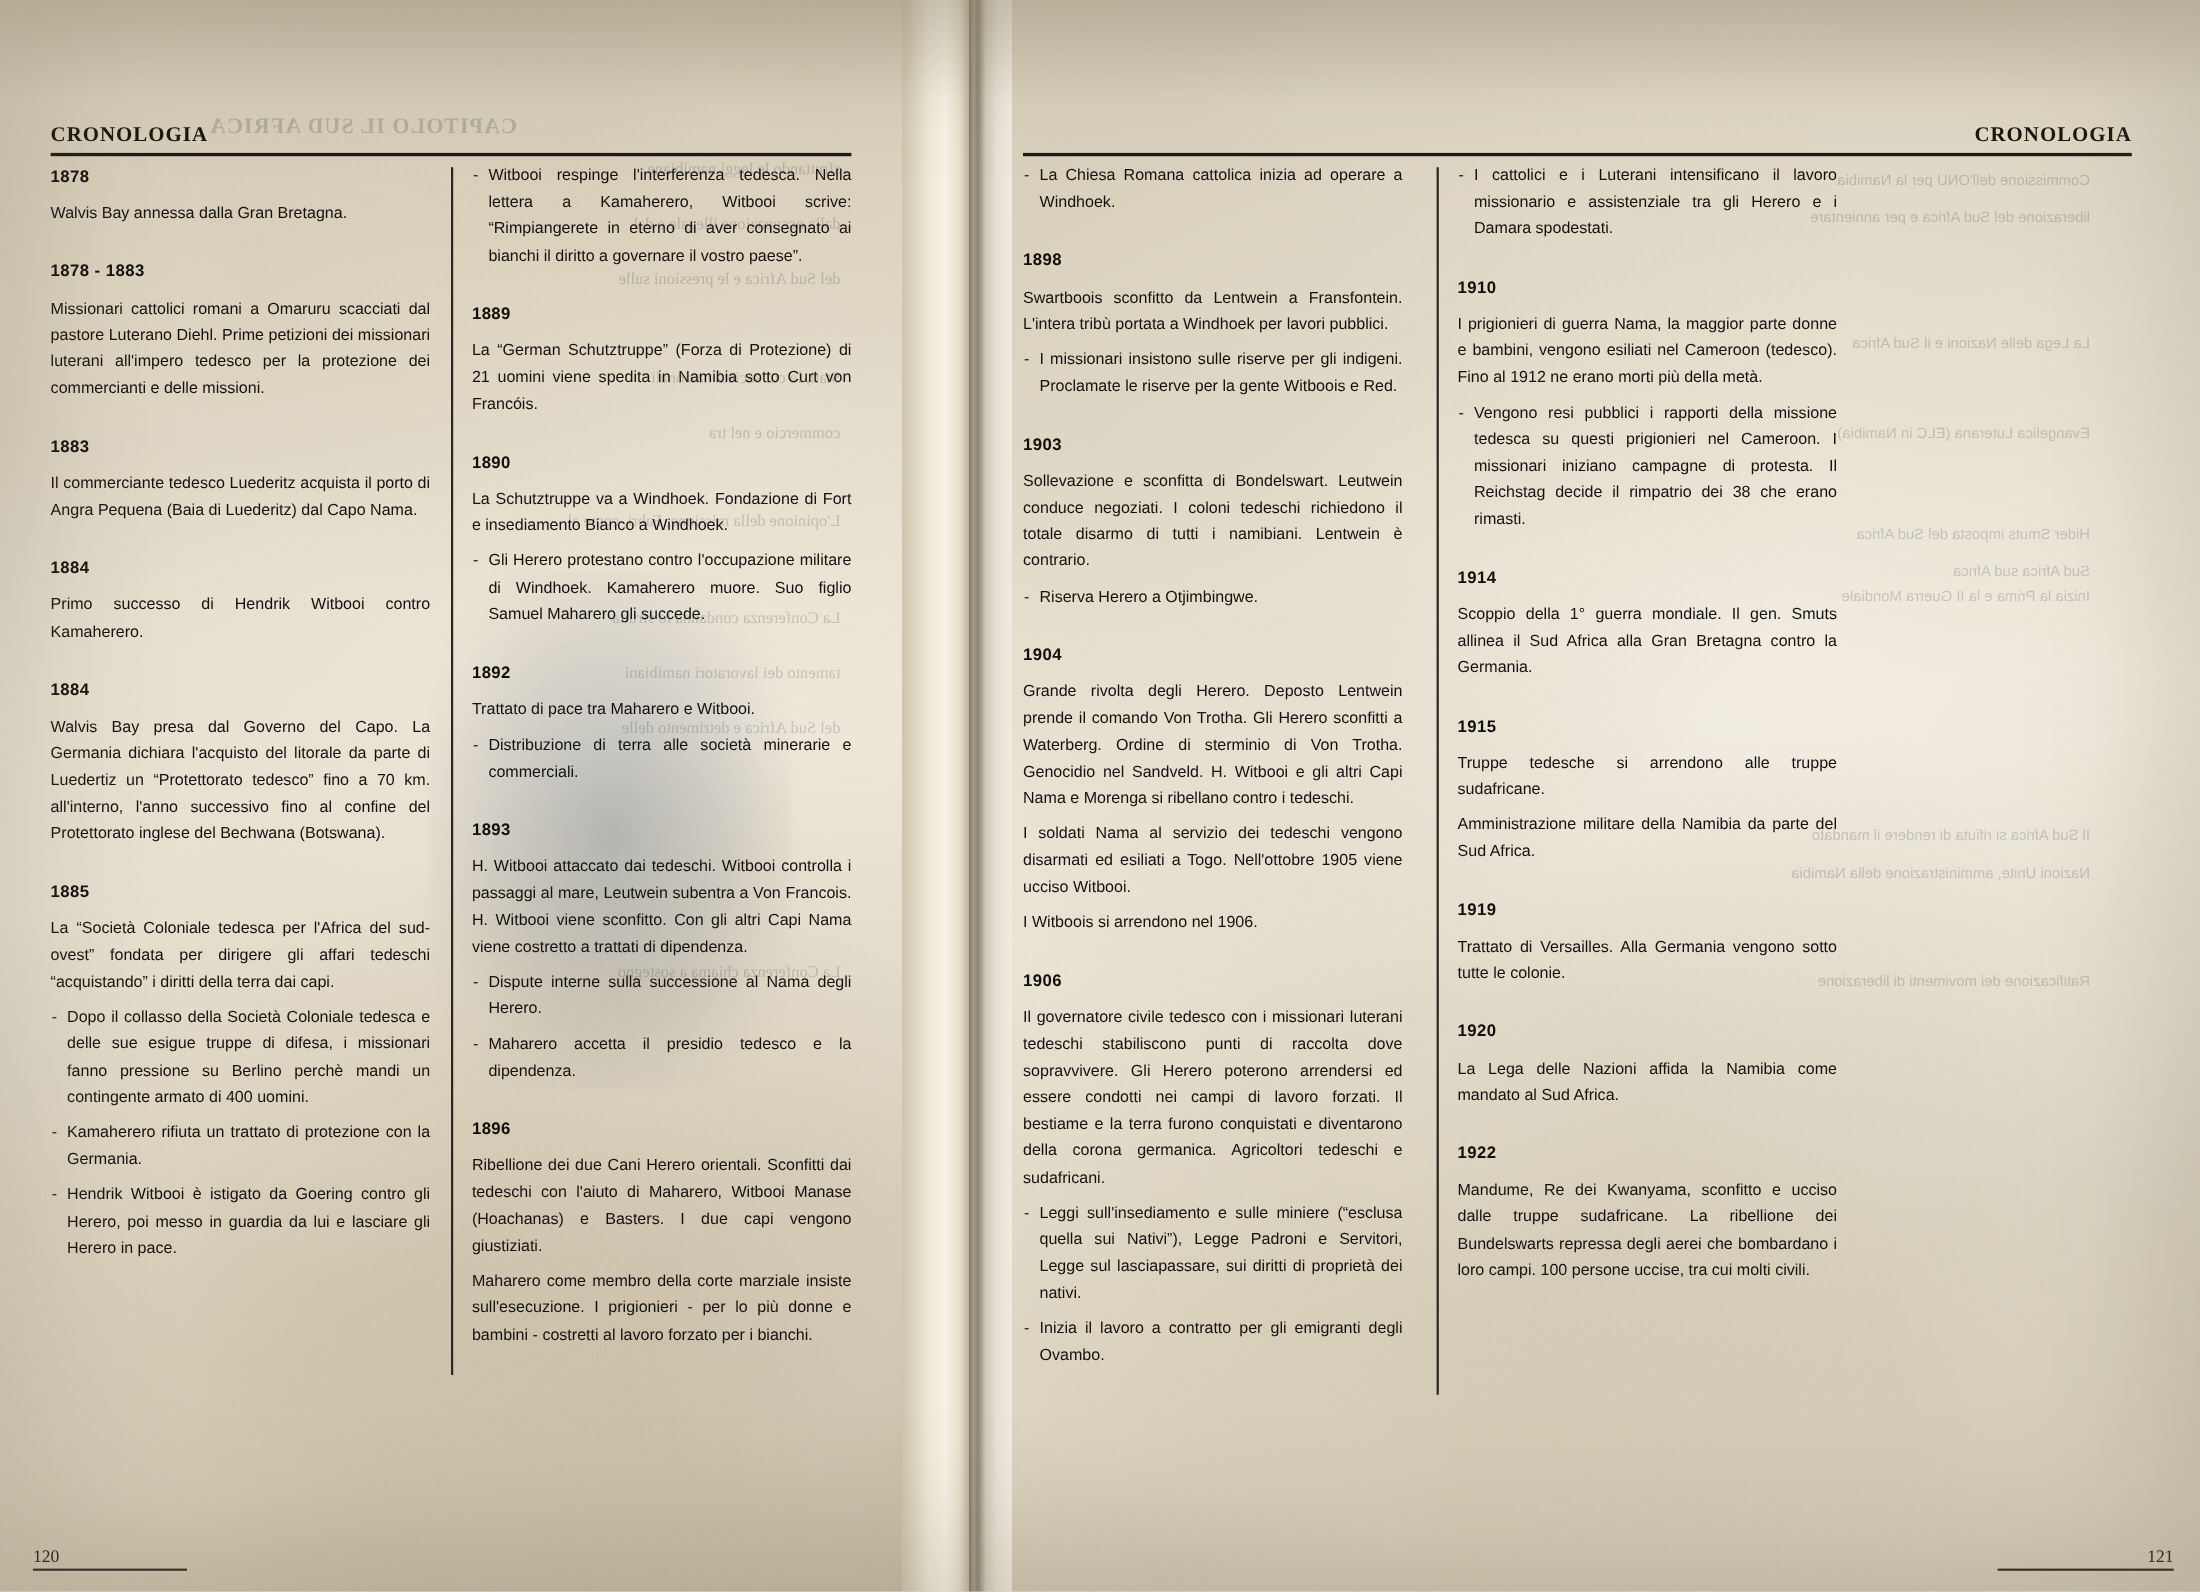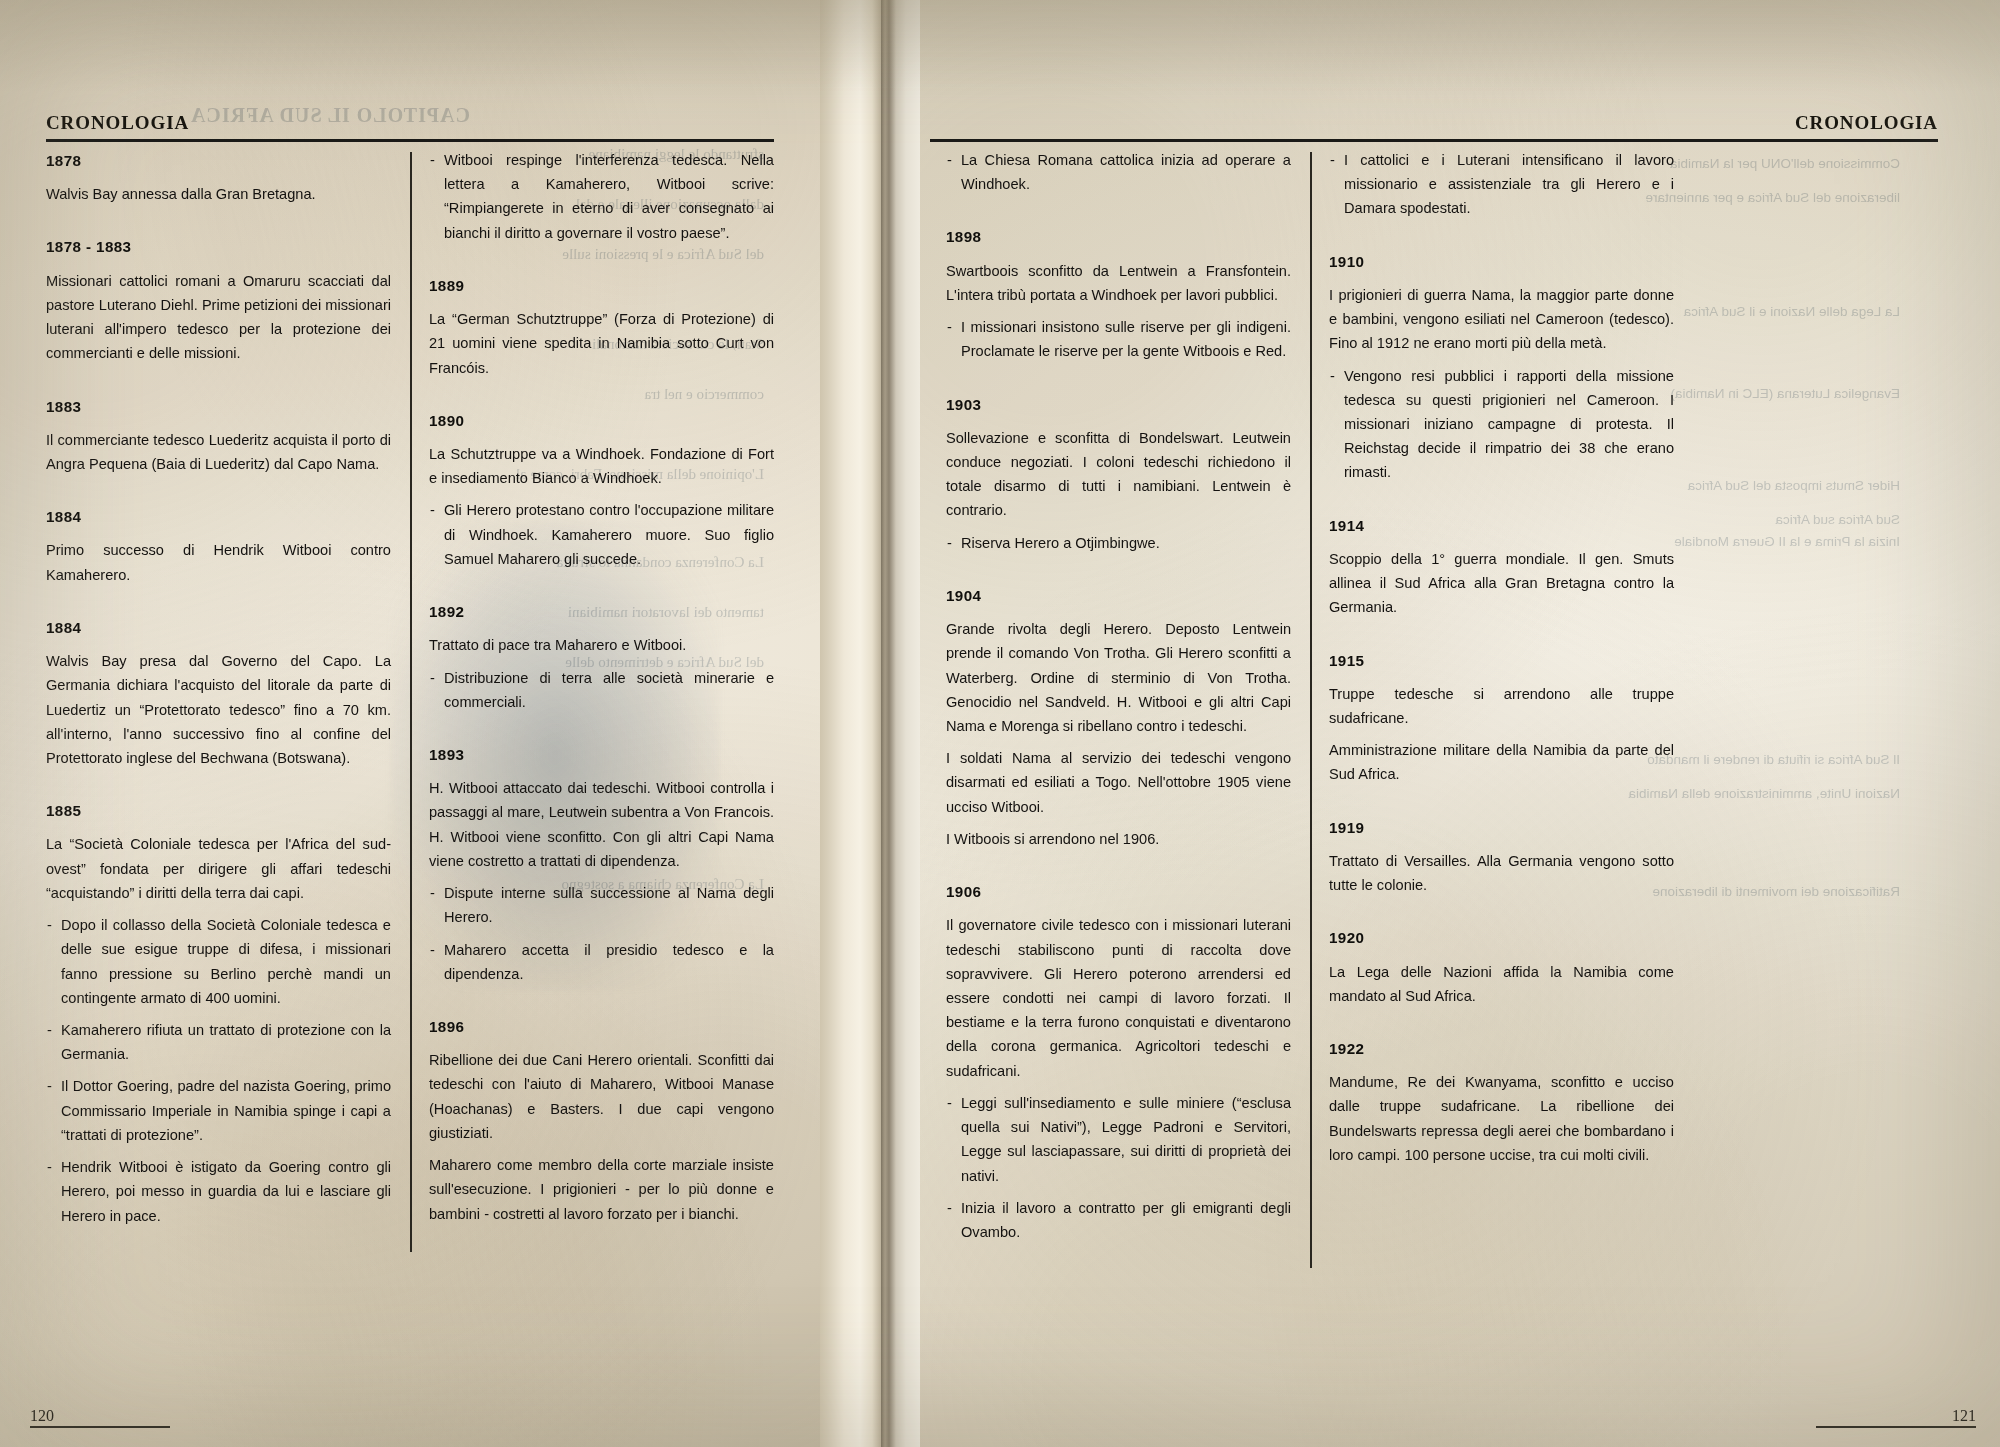--- a/index.html
+++ b/index.html
@@ -170,21 +170,20 @@
           <div class="entry">
             <div class="year">1884</div>
             <p>Walvis Bay presa dal Governo del Capo. La Germania dichiara l'acquisto del litorale da parte di Luedertiz un “Protettorato tedesco” fino a 70 km. all'interno, l'anno successivo fino al confine del Protettorato inglese del Bechwana (Botswana).</p>
           </div>
           <div class="entry">
             <div class="year">1885</div>
             <p>La “Società Coloniale tedesca per l'Africa del sud-ovest” fondata per dirigere gli affari tedeschi “acquistando” i diritti della terra dai capi.</p>
             <ul>
               <li>Dopo il collasso della Società Coloniale tedesca e delle sue esigue truppe di difesa, i missionari fanno pressione su Berlino perchè mandi un contingente armato di 400 uomini.</li>
               <li>Kamaherero rifiuta un trattato di protezione con la Germania.</li>
-              <li>Il Dottor Goering, padre del nazista Goering, primo Commissario Imperiale in Namibia spinge i capi a “trattati di protezione”.</li>
               <li>Hendrik Witbooi è istigato da Goering contro gli Herero, poi messo in guardia da lui e lasciare gli Herero in pace.</li>
             </ul>
           </div>
         </div>
       <div class="col divided" id="col-2" style="width:345px;">
           <div class="entry">
             <ul>
               <li>Witbooi respinge l'interferenza tedesca. Nella lettera a Kamaherero, Witbooi scrive: “Rimpiangerete in eterno di aver consegnato ai bianchi il diritto a governare il vostro paese”.</li>
             </ul>
           </div>
@@ -240,21 +239,21 @@
     <div class="ghost sans" style="left:220px;top:530px;width:760px;">Inizia la Prima e la II Guerra Mondiale</div>
     <div class="ghost sans" style="left:220px;top:748px;width:760px;">Il Sud Africa si rifiuta di rendere il mandato</div>
     <div class="ghost sans" style="left:220px;top:782px;width:760px;">Nazioni Unite, amministrazione della Namibia</div>
     <div class="ghost sans" style="left:220px;top:880px;width:760px;">Ratificazione dei movimenti di liberazione</div>
 
     <div class="hdr" id="hdr-right">
       <div class="ttl">CRONOLOGIA</div>
       <div class="rule"></div>
     </div>
 
-    <div class="cols" id="cols-right" style="left:26px;top:148px;width:1008px;gap:38px;">
+    <div class="cols" id="cols-right" style="left:10px;top:148px;width:1008px;gap:50px;">
       <div class="col" id="col-3" style="width:345px;">
           <div class="entry">
             <ul>
               <li>La Chiesa Romana cattolica inizia ad operare a Windhoek.</li>
             </ul>
           </div>
           <div class="entry">
             <div class="year">1898</div>
             <p>Swartboois sconfitto da Lentwein a Fransfontein. L'intera tribù portata a Windhoek per lavori pubblici.</p>
             <ul>

